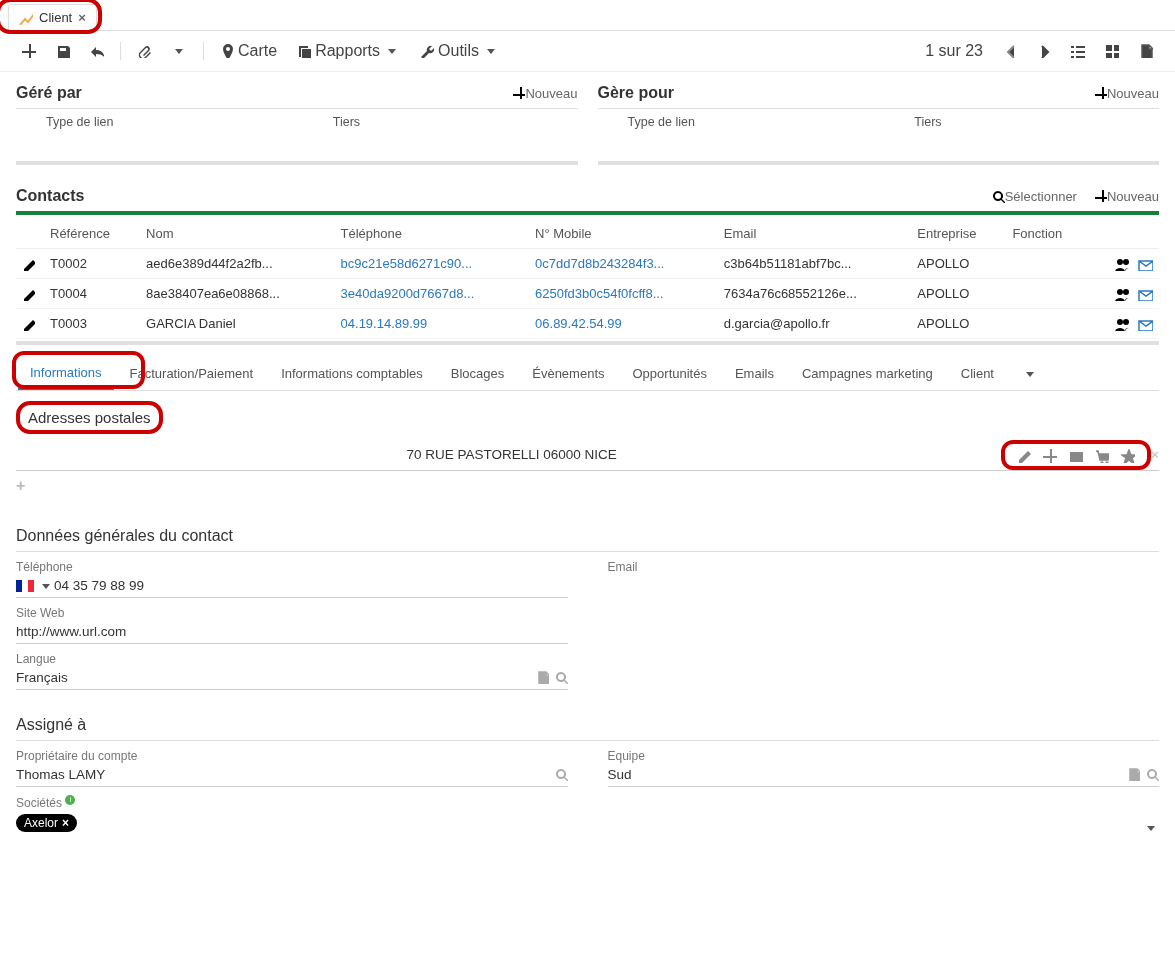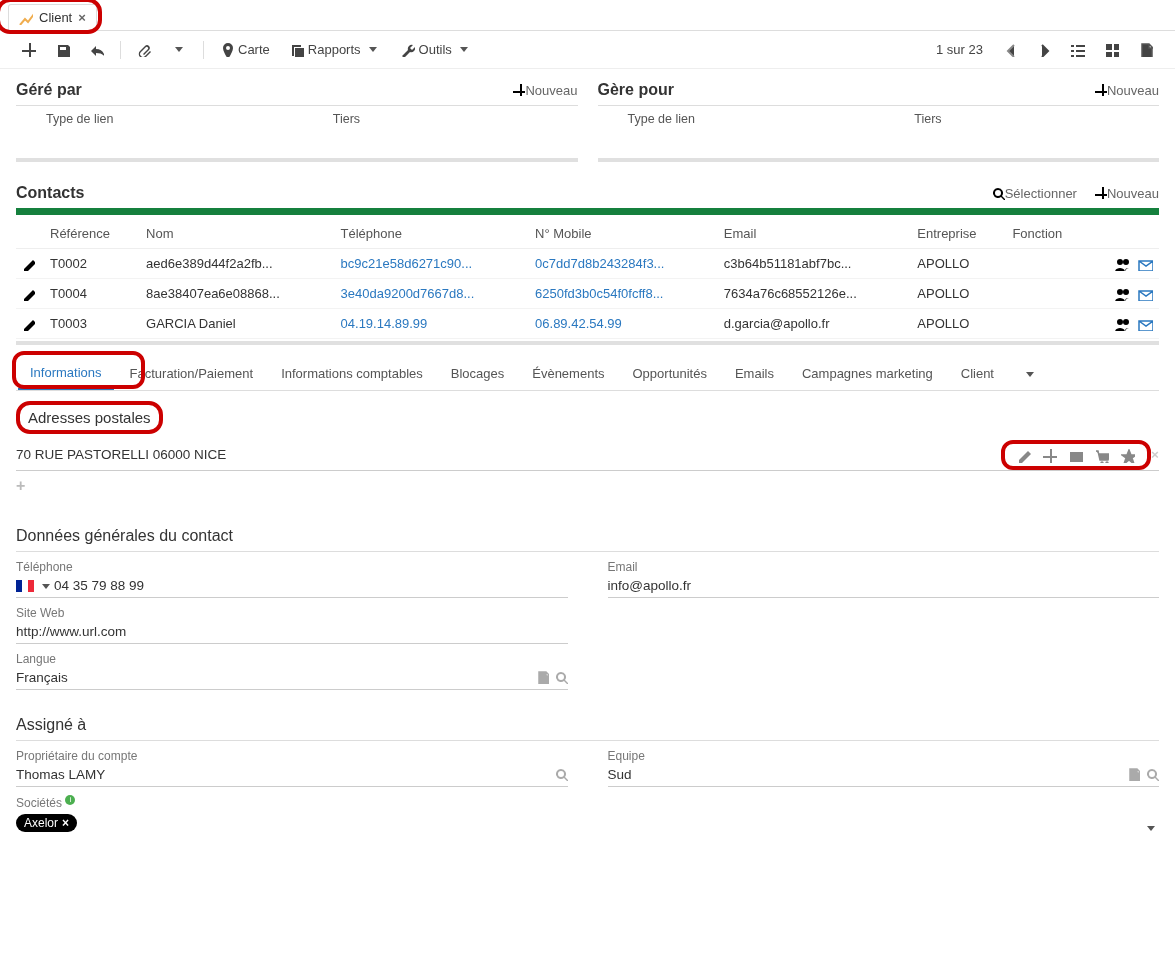--- a/index.html
+++ b/index.html
@@ -3,34 +3,34 @@
 <meta charset="utf-8">
 <style>
   *{box-sizing:border-box;margin:0;padding:0;}
   body{font-family:-apple-system,"Segoe UI",Arial,sans-serif;font-size:13px;color:#333;background:#fff;}
   .tab-bar{border-bottom:1px solid #ddd;padding:4px 8px 0;}
   .tab{display:inline-flex;align-items:center;gap:6px;padding:5px 10px;border:1px solid #ddd;border-bottom:0;border-radius:3px 3px 0 0;background:#fff;position:relative;}
   .tab .close{font-weight:bold;color:#666;cursor:pointer;}
   .hl-round{border:4px solid #cc0000;border-radius:14px;position:absolute;pointer-events:none;}
   .hl1{top:-2px;left:-4px;width:106px;height:36px;}
   .toolbar{display:flex;align-items:center;padding:6px 14px;border-bottom:1px solid #eee;gap:4px;}
-  .toolbar .btn{padding:5px 8px;cursor:pointer;color:#444;display:inline-flex;align-items:center;gap:4px;font-size:13px;}
+  .toolbar .btn{padding:5px 8px;cursor:pointer;color:#444;display:inline-flex;align-items:center;gap:4px;font-size:16px;}
   .toolbar .btn svg{width:14px;height:14px;fill:currentColor;}
   .toolbar .sep{width:1px;height:18px;background:#ddd;margin:0 4px;}
   .toolbar .spacer{flex:1;}
   .content{padding:8px 16px 20px;}
   .two-col{display:flex;gap:20px;}
   .panel{flex:1;border-bottom:4px solid #e0e0e0;padding-bottom:26px;margin-bottom:10px;}
   .panel-head{display:flex;align-items:center;justify-content:space-between;border-bottom:1px solid #ddd;padding:4px 0 6px;}
   .panel-head h3{font-size:16px;font-weight:600;color:#333;}
   .link-btn{color:#666;cursor:pointer;font-size:13px;display:inline-flex;align-items:center;gap:0;}
   .sub-head{display:flex;gap:12px;padding:6px 0;font-size:12.5px;color:#555;}
   .sub-head span{flex:1;padding-left:30px;}
   .panel-full{border-bottom:4px solid #e0e0e0;margin-top:6px;padding-bottom:2px;}
-  .contacts-head{display:flex;align-items:center;justify-content:space-between;padding:6px 0;border-bottom:7px solid #15803d;margin-bottom:4px;}
+  .contacts-head{display:flex;align-items:center;justify-content:space-between;padding:6px 0;border-bottom:4px solid #15803d;margin-bottom:4px;}
   .contacts-head h3{font-size:16px;font-weight:600;}
   .contacts-actions{display:flex;gap:18px;}
   table.contacts{width:100%;border-collapse:collapse;font-size:13px;}
   table.contacts th{text-align:left;font-weight:normal;color:#555;padding:7px 6px;border-bottom:1px solid #eee;}
   table.contacts td{padding:7px 6px;border-bottom:1px solid #f3f3f3;white-space:nowrap;overflow:hidden;text-overflow:ellipsis;max-width:150px;}
   .lnk{color:#2a78c0;}
   .row-ico{color:#666;cursor:pointer;}
   .row-act{color:#2a78c0;cursor:pointer;display:inline-block;margin-left:8px;}
   .tabs2{display:flex;gap:4px;border-bottom:1px solid #ddd;margin-top:12px;padding:0 2px;align-items:center;position:relative;flex-wrap:wrap;}
   .tab2{padding:8px 12px;color:#555;cursor:pointer;font-size:13px;}
@@ -346,21 +346,21 @@
       <div class="tab2">Opportunités</div>
       <div class="tab2">Emails</div>
       <div class="tab2">Campagnes marketing</div>
       <div class="tab2">Client</div>
       <div class="tab2"><span class="caret"></span></div>
     </div>
 
   <div style="position:relative;">
     <div class="hl3"><span>Adresses postales</span></div>
   </div>
-  <div class="addr-row" style="border-bottom:1px solid #ccc;">
+  <div class="addr-row" style="border-bottom:1px solid #ccc;text-align:center;">
     <span class="val">70 RUE PASTORELLI 06000 NICE</span>
     <span style="position:relative;display:inline-block;">
       <span class="addr-icons">
         <span><svg>
               <use href="#i-pencil"></use>
             </svg></span>
         <span><svg>
               <use href="#i-plus"></use>
             </svg></span>
         <span><svg>
@@ -398,23 +398,20 @@
               <use href="#i-doc"></use>
             </svg>
             <svg>
               <use href="#i-search"></use>
             </svg>
           </span>
       </div>
     </div>
     <div class="col">
       <div class="label">Email</div>
-      <div class="field-row">
-          <span>info@apollo.fr</span>
-        </div>
     </div>
   </div>
 
   <div class="section-h">Assigné à</div>
   <div class="fields2">
     <div class="col">
       <div class="label">Propriétaire du compte</div>
       <div class="field-row">
         <span>Thomas LAMY</span>
         <span class="fi">

